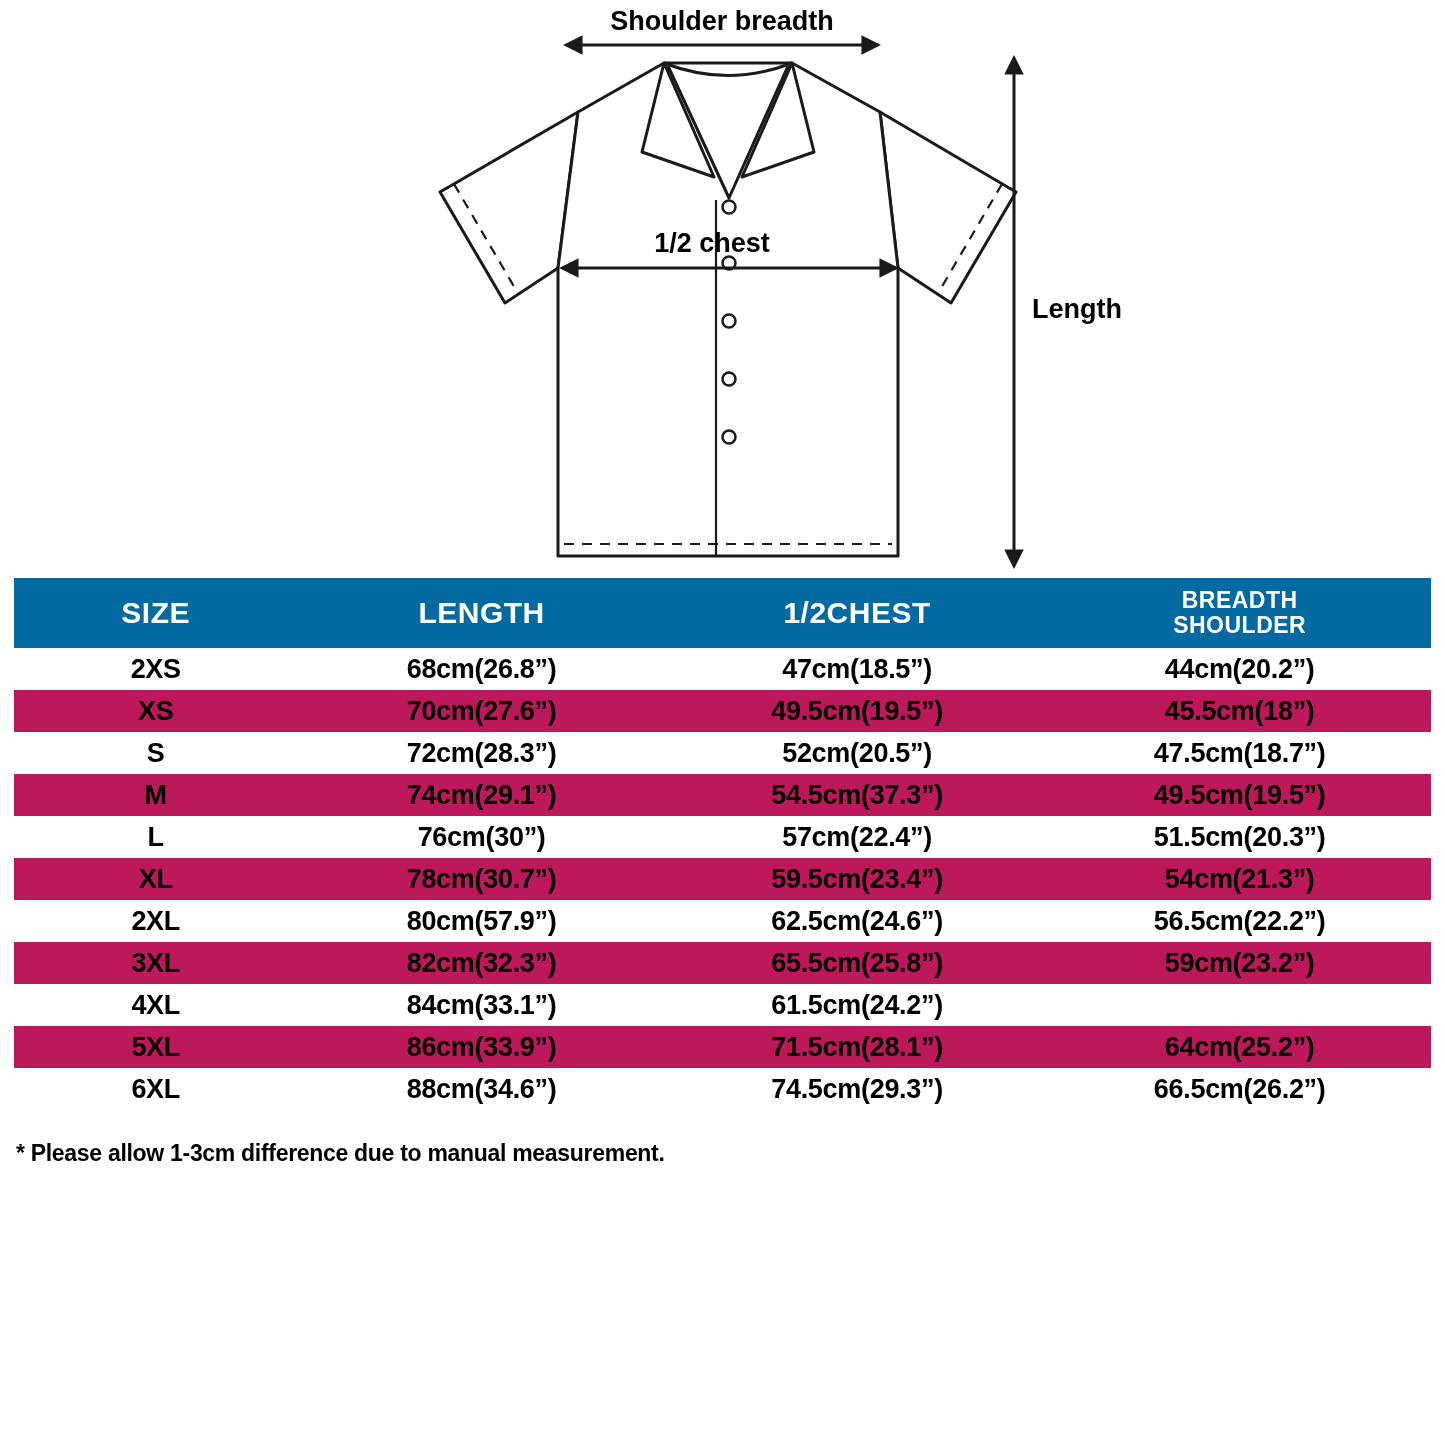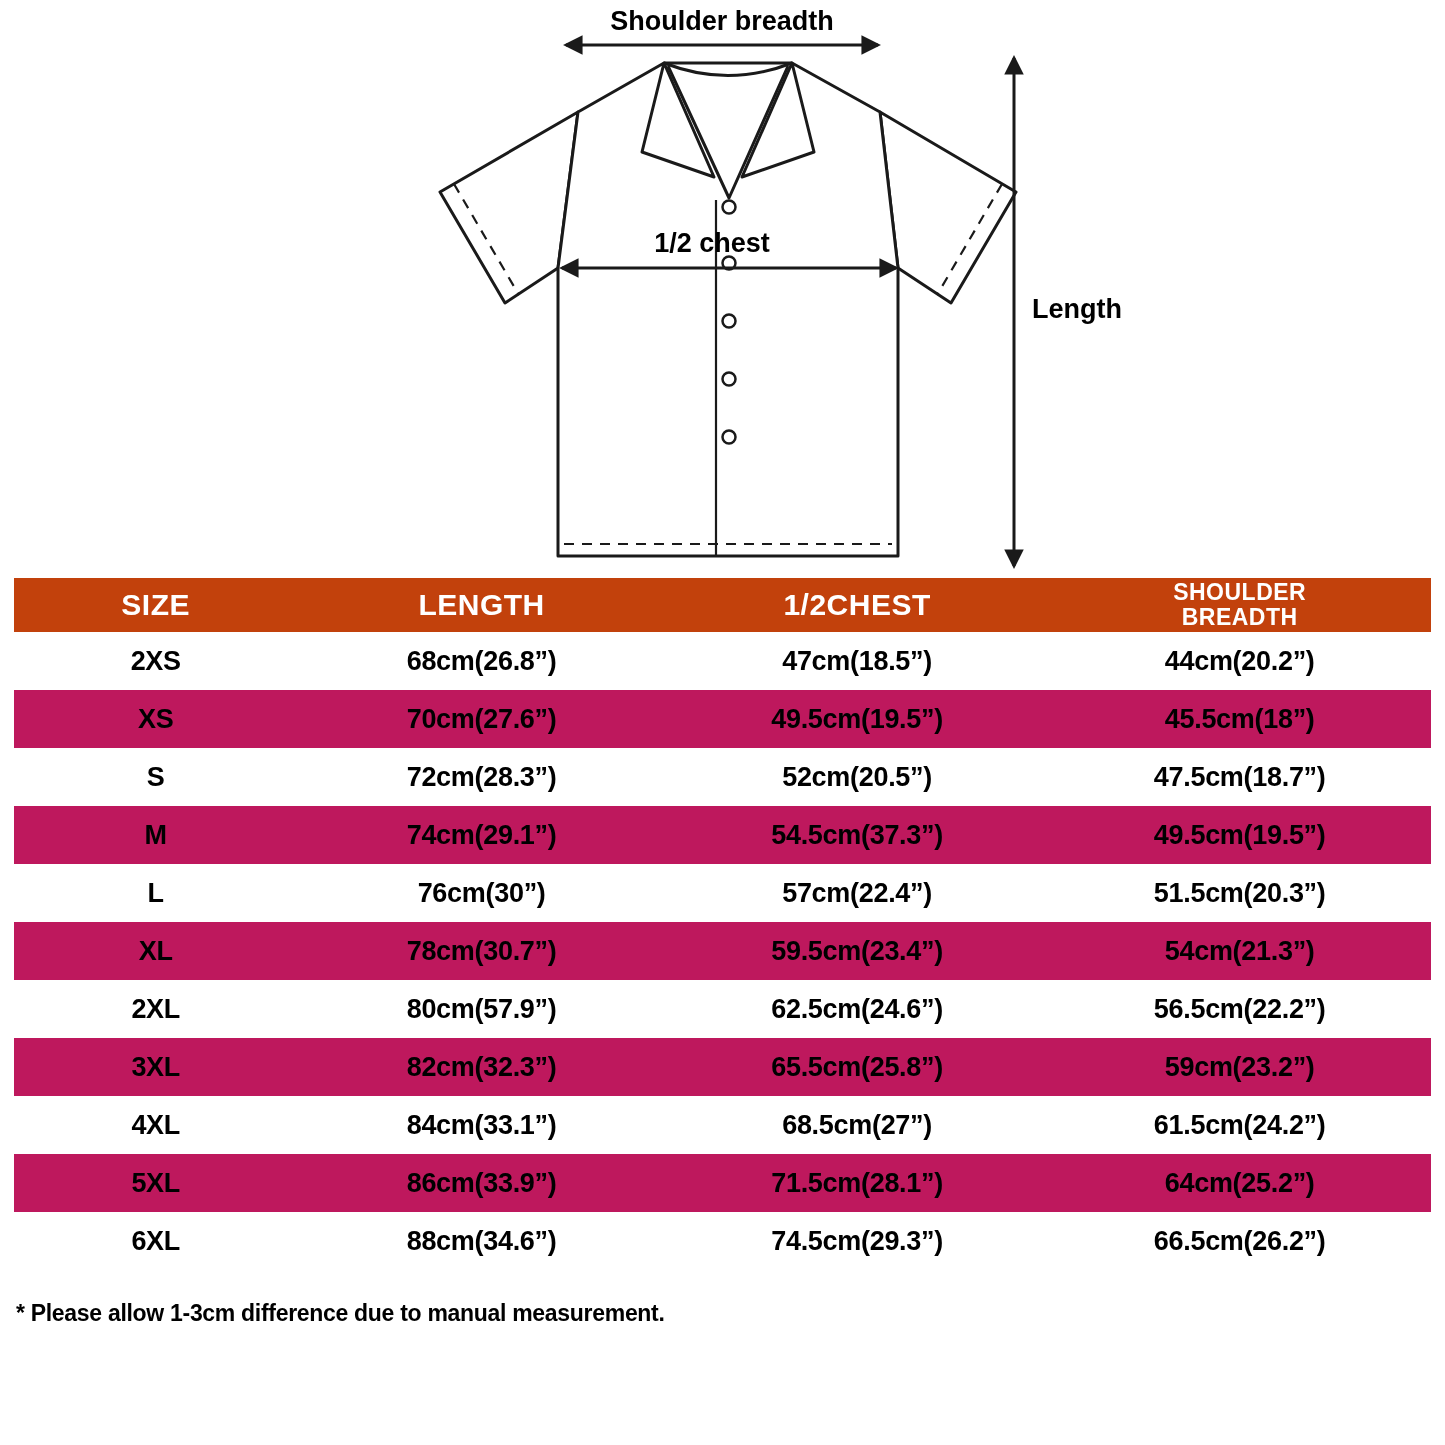--- a/index.html
+++ b/index.html
@@ -13,38 +13,38 @@
   }
   .page { width:1445px; height:1445px; display:flex; flex-direction:column; }
 
   .diagram { width:1409px; height:578px; flex:0 0 auto; }
   .diagram svg { display:block; }
 
   .table-wrap { margin:0 14px; flex:0 0 auto; }
   .thead {
     display:grid;
     grid-template-columns:20% 26% 27% 27%;
-    background:#c2410c;
+    background:#0369a1;
     color:#ffffff;
-    height:54px;
+    height:70px;
     align-items:center;
   }
   .thead .hcell {
     text-align:center;
     font-size:30px;
     letter-spacing:0.5px;
     line-height:1.0;
   }
   .thead .hcell.shoulder { font-size:23px; line-height:1.1; }
   .thead .hcell.shoulder span { display:block; }
 
   .trow {
     display:grid;
     grid-template-columns:20% 26% 27% 27%;
-    height:58px;
+    height:42px;
     align-items:center;
     background:#ffffff;
   }
   .trow.alt { background:#be185d; }
   .trow div { text-align:center; font-size:27px; letter-spacing:-0.3px; }
 
   .footnote {
     margin:30px 16px 0;
     font-size:23px;
     letter-spacing:-0.3px;
@@ -103,22 +103,22 @@
       </g>
     </svg>
   </div>
 
   <div class="table-wrap">
     <div class="thead">
       <div class="hcell">SIZE</div>
       <div class="hcell">LENGTH</div>
       <div class="hcell">1/2CHEST</div>
       <div class="hcell shoulder">
+        <span>BREADTH</span>
         <span>SHOULDER</span>
-        <span>BREADTH</span>
       </div>
     </div>
     <div>
   <div class="trow">
     <div>2XS</div>
     <div>68cm(26.8”)</div>
     <div>47cm(18.5”)</div>
     <div>44cm(20.2”)</div>
   </div>
 
@@ -167,21 +167,20 @@
   <div class="trow alt">
     <div>3XL</div>
     <div>82cm(32.3”)</div>
     <div>65.5cm(25.8”)</div>
     <div>59cm(23.2”)</div>
   </div>
 
   <div class="trow">
     <div>4XL</div>
     <div>84cm(33.1”)</div>
-    <div>68.5cm(27”)</div>
     <div>61.5cm(24.2”)</div>
   </div>
 
   <div class="trow alt">
     <div>5XL</div>
     <div>86cm(33.9”)</div>
     <div>71.5cm(28.1”)</div>
     <div>64cm(25.2”)</div>
   </div>
 

